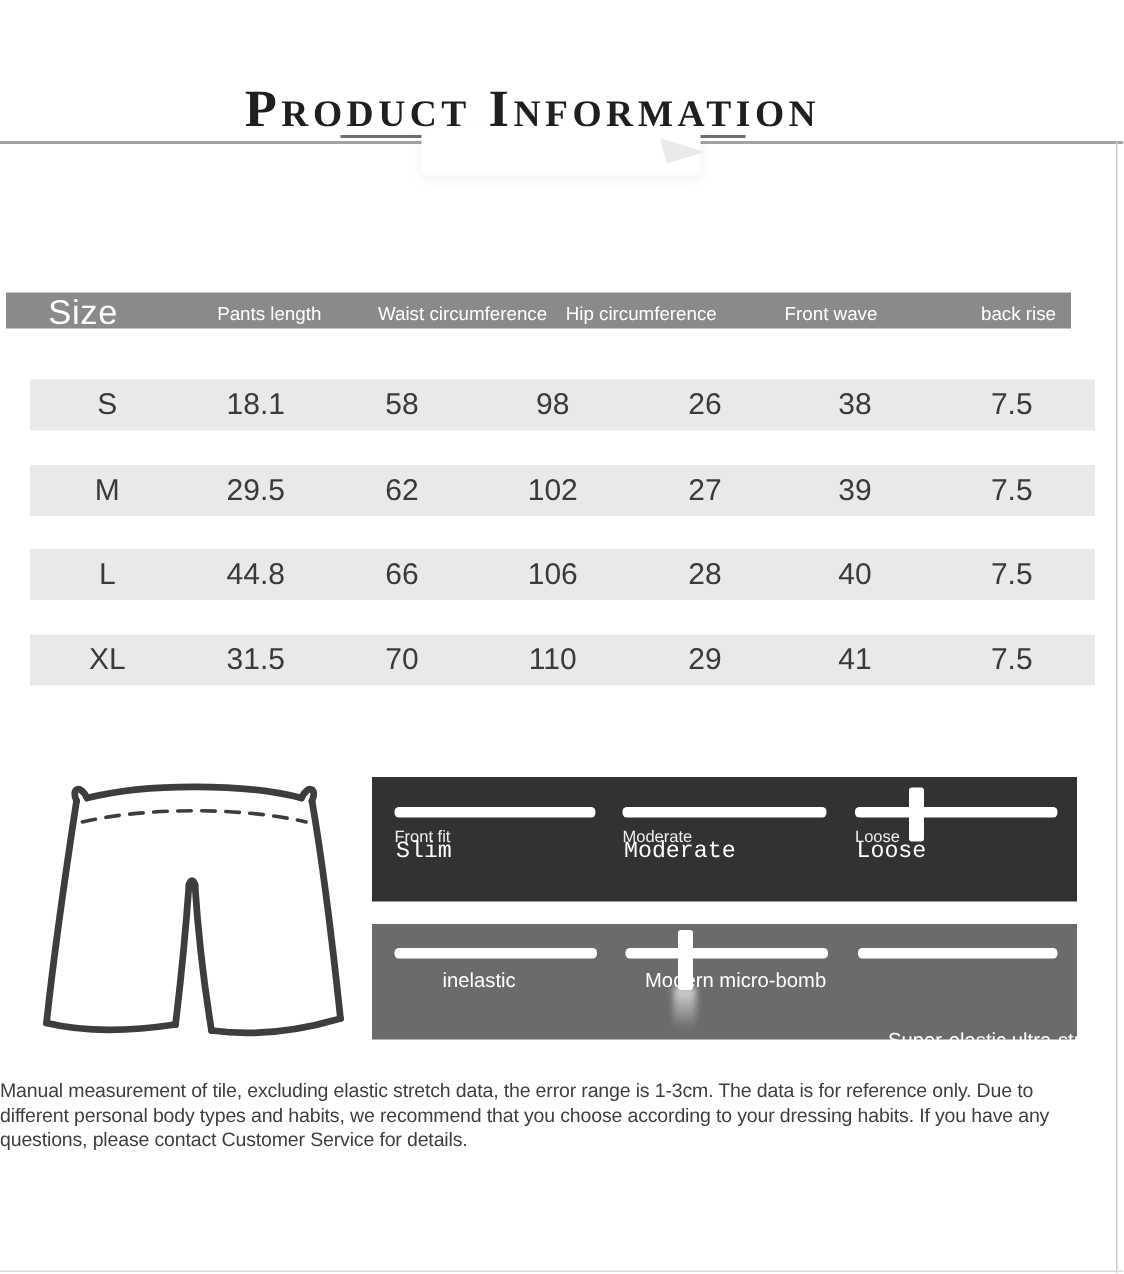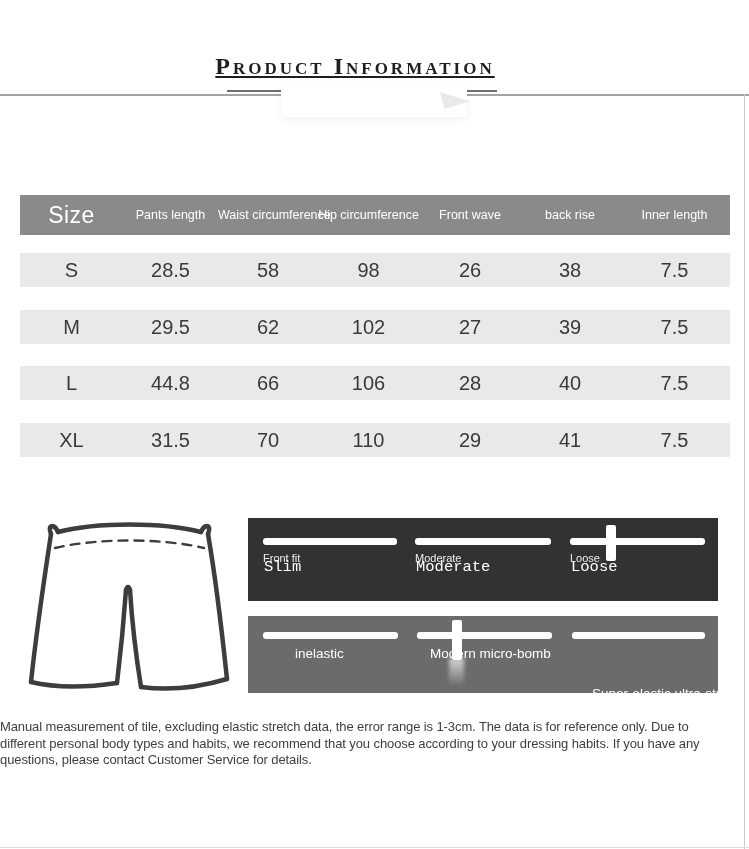--- a/index.html
+++ b/index.html
@@ -2,34 +2,34 @@
 <html><head>
 <meta charset="utf-8">
 <style>
   html,body{margin:0;padding:0;background:#ffffff;}
   .canvas{position:relative;width:749px;height:849px;background:#ffffff;overflow:hidden;
           font-family:"Liberation Sans",sans-serif;color:#333;}
 
   
   .page-title{position:absolute;top:53px;left:0;width:710px;text-align:center;
               font-family:"Liberation Serif",serif;font-variant:small-caps;
-              font-weight:600;font-size:24px;letter-spacing:3px;color:#1f1f1f;text-decoration:underline;}
+              font-weight:600;font-size:35px;letter-spacing:3px;color:#1f1f1f;}
   .title-underline{position:absolute;left:227px;top:90px;width:270px;height:2px;background:#6f6f6f;}
   .full-divider{position:absolute;left:0;top:94px;width:749px;height:2px;background:#a3a3a3;}
   .ghost-box{position:absolute;left:281px;top:85px;width:186px;height:32px;background:#fff;
              border-radius:4px;box-shadow:0 3px 8px rgba(0,0,0,0.05);}
   .ghost-fold{position:absolute;left:440px;top:92px;width:30px;height:17px;background:#e7e7e7;
               clip-path:polygon(0 0,100% 55%,15% 100%);opacity:.9;}
 
   .page-right-border{position:absolute;left:744px;top:94px;width:1px;height:755px;background:#cccccc;}
   .page-bottom-border{position:absolute;left:0;top:847px;width:749px;height:1px;background:#dddddd;}
 
   
   .grid7{display:grid;grid-template-columns:103px 95px 100px 101px 102px 98px 111px;align-items:center;}
-  .thead{position:absolute;left:20px;top:195px;width:710px;height:40px;background:#8a8a8a;color:#fff;}
+  .thead{position:absolute;left:4px;top:195px;width:710px;height:24px;background:#8a8a8a;color:#fff;gap:25px;}
   .th{text-align:center;font-size:12.5px;white-space:nowrap;overflow:visible;}
   .th-size{font-size:23px;font-weight:400;letter-spacing:.5px;}
   .trow{position:absolute;left:20px;width:710px;height:34px;background:#e9e9e9;color:#3a3a3a;}
   .td{text-align:center;font-size:20px;white-space:nowrap;}
   .row-s{top:253px}.row-m{top:310px}.row-l{top:366px}.row-xl{top:423px}
 
   
   .shorts{position:absolute;left:22px;top:510px;width:216px;height:202px;}
   .shorts path{fill:none;stroke:#3d3d3d;stroke-width:4.5;stroke-linecap:round;}
   .shorts path.dash{stroke-width:2.4;stroke-dasharray:9 7;}
@@ -72,21 +72,21 @@
     <div class="th">Pants length</div>
     <div class="th">Waist circumference</div>
     <div class="th">Hip circumference</div>
     <div class="th">Front wave</div>
     <div class="th">back rise</div>
     <div class="th">Inner length</div>
   </div>
 
   <div class="trow row-s grid7">
     <div class="td">S</div>
-    <div class="td">28.5</div>
+    <div class="td">18.1</div>
     <div class="td">58</div>
     <div class="td">98</div>
     <div class="td">26</div>
     <div class="td">38</div>
     <div class="td">7.5</div>
   </div>
 
   <div class="trow row-m grid7">
     <div class="td">M</div>
     <div class="td">29.5</div>

